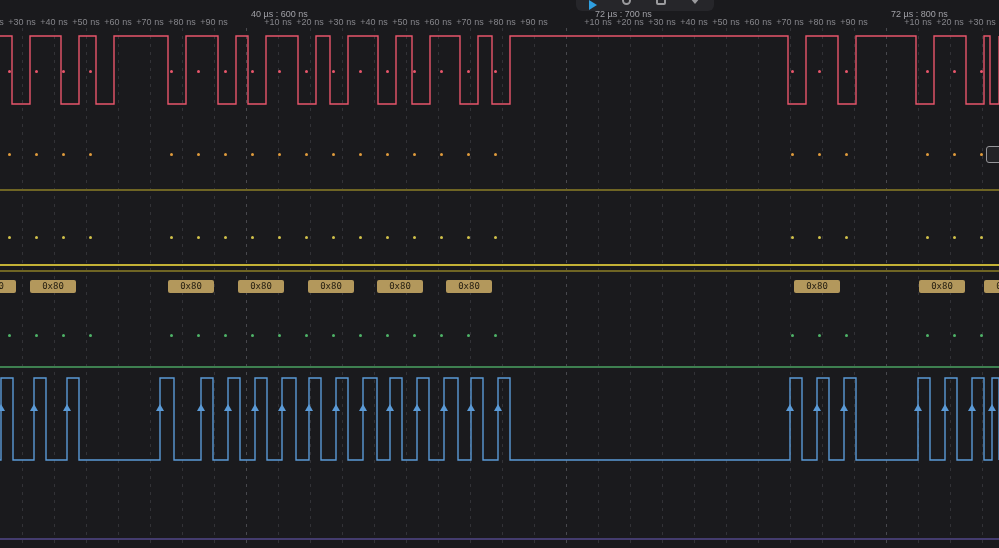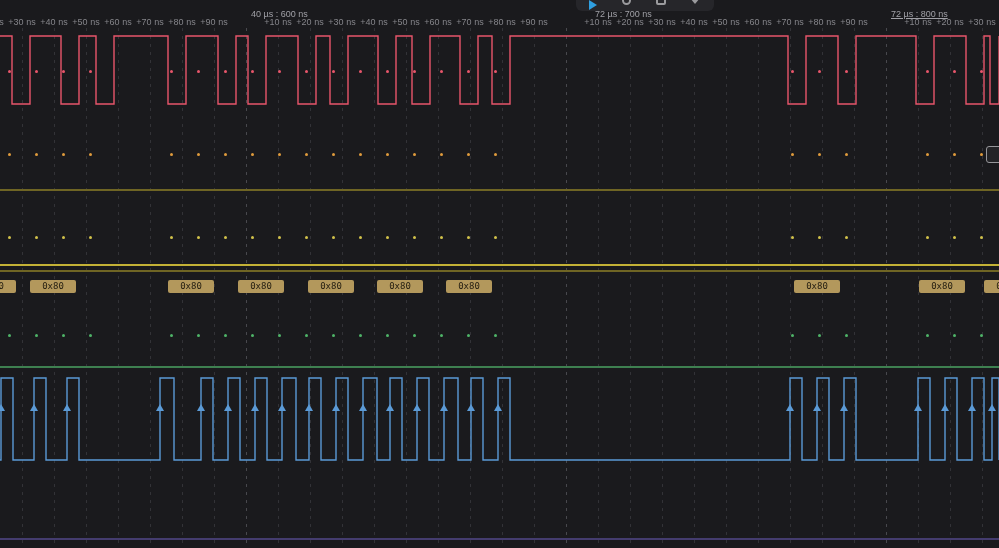--- a/index.html
+++ b/index.html
@@ -235,21 +235,21 @@
       <div class="ruler-minor" style="left: 726px;">+50 ns</div>
       <div class="ruler-minor" style="left: 758px;">+60 ns</div>
       <div class="ruler-minor" style="left: 790px;">+70 ns</div>
       <div class="ruler-minor" style="left: 822px;">+80 ns</div>
       <div class="ruler-minor" style="left: 854px;">+90 ns</div>
       <div class="ruler-minor" style="left: 918px;">+10 ns</div>
       <div class="ruler-minor" style="left: 950px;">+20 ns</div>
       <div class="ruler-minor" style="left: 982px;">+30 ns</div>
       <div class="ruler-major" style="left: 251px;">40 µs : 600 ns</div>
       <div class="ruler-major" style="left: 571px; margin-left: 24px;">72 µs : 700 ns</div>
-      <div class="ruler-major" style="left: 891px; text-decoration: underline;">72 µs : 800 ns</div>
+      <div class="ruler-major" style="left: 891px;">72 µs : 800 ns</div>
     </div>
 
   <div class="toolbar">
     <div class="tb-play"></div>
     <div class="tb-circle"></div>
     <div class="tb-square"></div>
     <div class="tb-funnel"></div>
   </div>
 
   <div class="edge-badge"></div>

